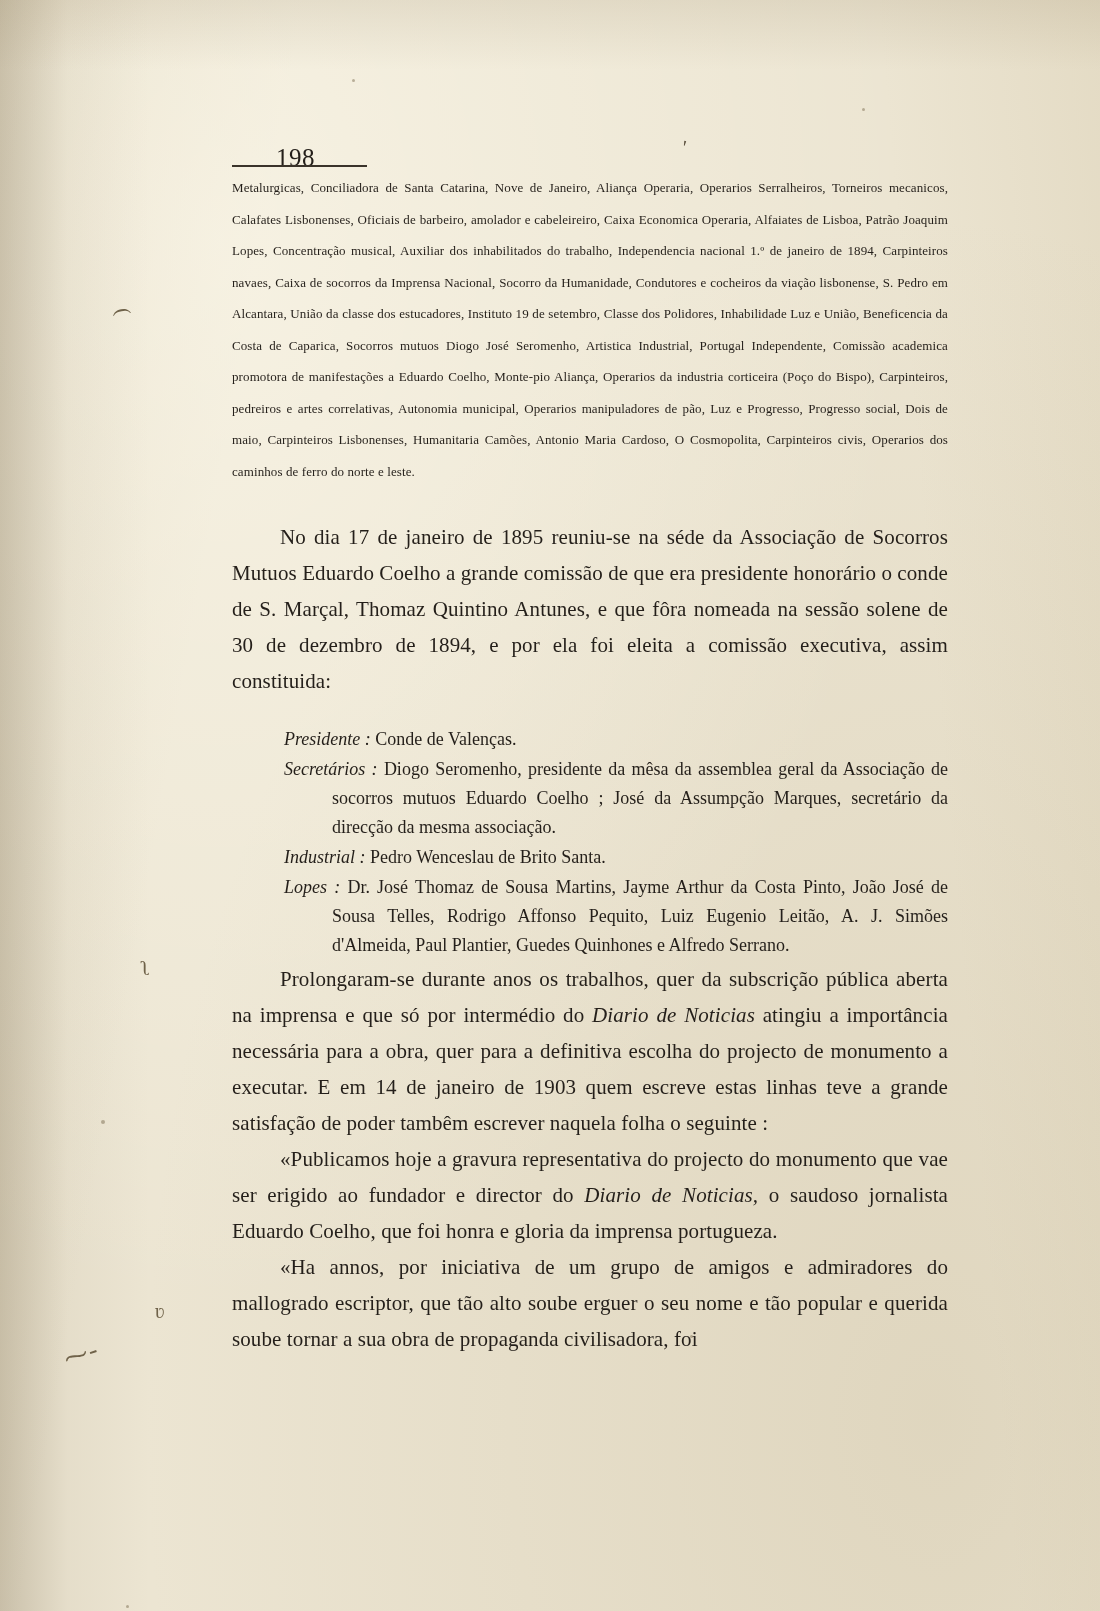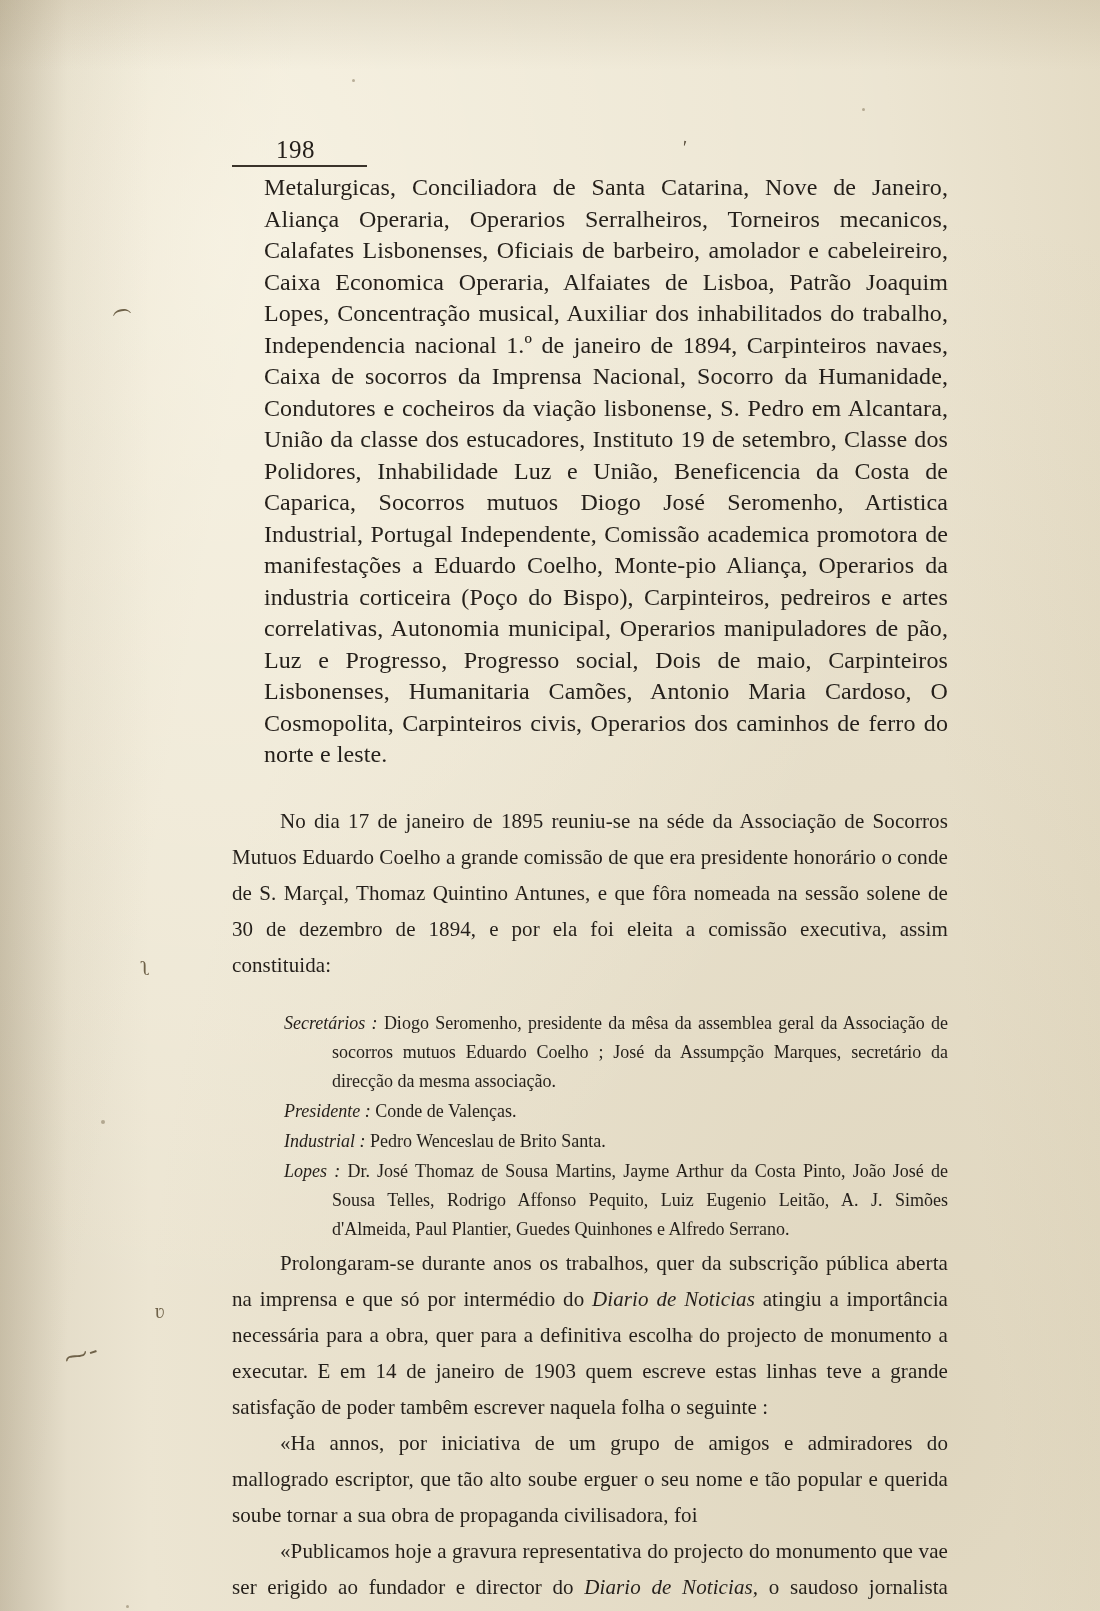--- a/index.html
+++ b/index.html
@@ -54,21 +54,21 @@
   }
   .folio-row {
     position: relative;
     height: 40px;
   }
   .folio {
     font-size: 25px;
     letter-spacing: 0.5px;
     position: absolute;
     left: 44px;
-    top: 4px;
+    top: 12px;
   }
   .folio-rule {
     position: absolute;
     left: 0;
     top: 33px;
     width: 135px;
     height: 2px;
     background: #3a332a;
   }
   .mark-apostrophe {
@@ -80,24 +80,23 @@
     transform: rotate(12deg);
   }
 
   p {
     margin: 0;
     text-align: justify;
     text-justify: inter-word;
   }
 
   .para-small {
-    font-size: 24px;
+    font-size: 13px;
     line-height: 31.5px;
     letter-spacing: 0.1px;
-    margin-left: 32px;
   }
   .para-large {
     font-size: 21px;
     line-height: 36px;
     letter-spacing: 0.1px;
   }
   .indent {
     text-indent: 48px;
   }
   .block-top-gap-2 { }
@@ -156,41 +155,41 @@
     <div class="folio">198</div>
     <div class="folio-rule"></div>
     <div class="mark-apostrophe">'</div>
   </div>
 
   <p class="para-small">Metalurgicas, Conciliadora de Santa Catarina, Nove de Janeiro, Aliança Operaria, Operarios Serralheiros, Torneiros mecanicos, Calafates Lisbonenses, Oficiais de barbeiro, amolador e cabeleireiro, Caixa Economica Operaria, Alfaiates de Lisboa, Patrão Joaquim Lopes, Concentração musical, Auxiliar dos inhabilitados do trabalho, Independencia nacional 1.º de janeiro de 1894, Carpinteiros navaes, Caixa de socorros da Imprensa Nacional, Socorro da Humanidade, Condutores e cocheiros da viação lisbonense, S. Pedro em Alcantara, União da classe dos estucadores, Instituto 19 de setembro, Classe dos Polidores, Inhabilidade Luz e União, Beneficencia da Costa de Caparica, Socorros mutuos Diogo José Seromenho, Artistica Industrial, Portugal Independente, Comissão academica promotora de manifestações a Eduardo Coelho, Monte-pio Aliança, Operarios da industria corticeira (Poço do Bispo), Carpinteiros, pedreiros e artes correlativas, Autonomia municipal, Operarios manipuladores de pão, Luz e Progresso, Progresso social, Dois de maio, Carpinteiros Lisbonenses, Humanitaria Camões, Antonio Maria Cardoso, O Cosmopolita, Carpinteiros civis, Operarios dos caminhos de ferro do norte e leste.</p>
 
   <p class="para-large indent block-top-gap-3">No dia 17 de janeiro de 1895 reuniu-se na séde da Associação de Socorros Mutuos Eduardo Coelho a grande comissão de que era presidente honorário o conde de S. Marçal, Thomaz Quintino Antunes, e que fôra nomeada na sessão solene de 30 de dezembro de 1894, e por ela foi eleita a comissão executiva, assim constituida:</p>
 
   <div class="roster">
+    <p class="roster-entry">
+      <span class="role">Presidente :</span>
+      <span>Conde de Valenças.</span>
+    </p>
     <p class="roster-entry hanging-wide">
       <span class="role">Secretários :</span>
       <span>Diogo Seromenho, presidente da mêsa da assemblea geral da Associação de socorros mutuos Eduardo Coelho ; José da Assumpção Marques, secretário da direcção da mesma associação.</span>
-    </p>
-    <p class="roster-entry">
-      <span class="role">Presidente :</span>
-      <span>Conde de Valenças.</span>
     </p>
     <p class="roster-entry">
       <span class="role">Industrial :</span>
       <span>Pedro Wenceslau de Brito Santa.</span>
     </p>
     <p class="roster-entry hanging-wide">
       <span class="role">Lopes :</span>
       <span>Dr. José Thomaz de Sousa Martins, Jayme Arthur da Costa Pinto, João José de Sousa Telles, Rodrigo Affonso Pequito, Luiz Eugenio Leitão, A. J. Simões d'Almeida, Paul Plantier, Guedes Quinhones e Alfredo Serrano.</span>
     </p>
   </div>
 
   <p class="para-large indent block-top-gap-2">
     <span>Prolongaram-se durante anos os trabalhos, quer da subscrição pública aberta na imprensa e que só por intermédio do </span><i>Diario de Noticias</i><span> atingiu a importância necessária para a obra, quer para a definitiva escolha do projecto de monumento a executar. E em 14 de janeiro de 1903 quem escreve estas linhas teve a grande satisfação de poder tambêm escrever naquela folha o seguinte :</span>
   </p>
 
-  <p class="para-large indent">«Ha annos, por iniciativa de um grupo de amigos e admiradores do mallogrado escriptor, que tão alto soube erguer o seu nome e tão popular e querida soube tornar a sua obra de propaganda civilisadora, foi</p>
-
   <p class="para-large indent block-top-gap-2">
     <span>«Publicamos hoje a gravura representativa do projecto do monumento que vae ser erigido ao fundador e director do </span><i>Diario de Noticias,</i><span> o saudoso jornalista Eduardo Coelho, que foi honra e gloria da imprensa portugueza.</span>
   </p>
 
+  <p class="para-large indent">«Ha annos, por iniciativa de um grupo de amigos e admiradores do mallogrado escriptor, que tão alto soube erguer o seu nome e tão popular e querida soube tornar a sua obra de propaganda civilisadora, foi</p>
+
 </div>
 
 </body></html>

